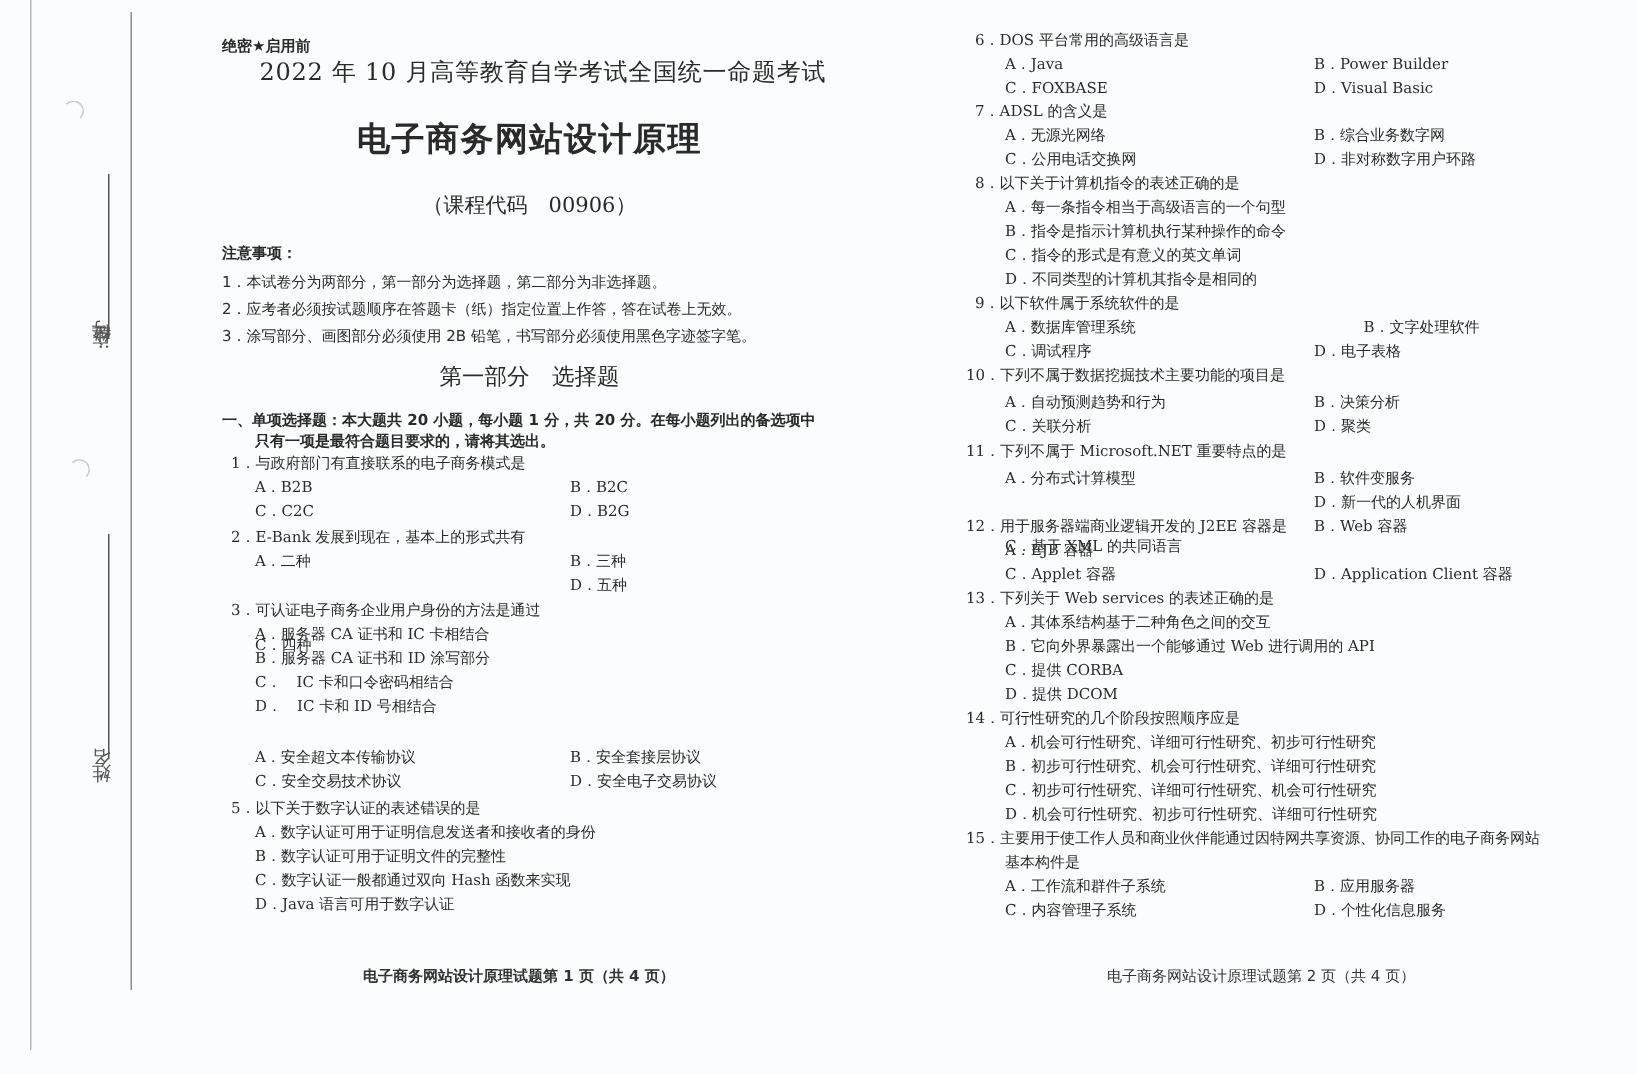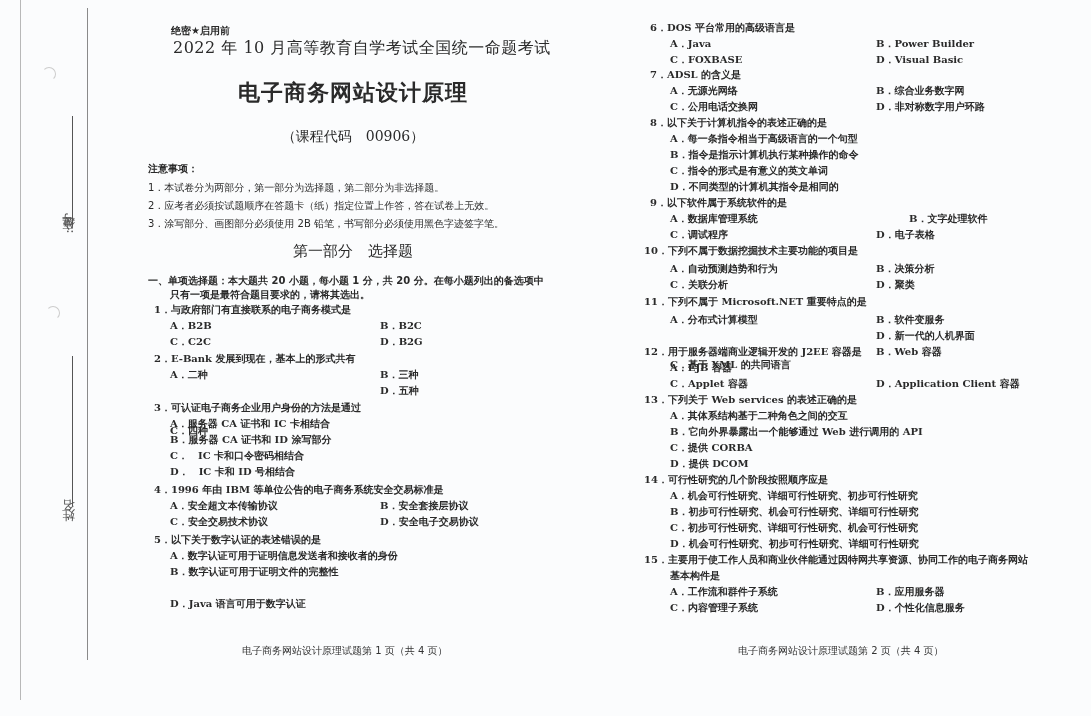--- a/index.html
+++ b/index.html
@@ -15,30 +15,30 @@
     font-size:13px; color:#555; letter-spacing:3px;
   }
   .blank-line { position:absolute; left:72px; width:1px; background:#555; }
   .hole {
     position:absolute; width:12px; height:12px; border:1px solid #ccc; border-radius:50%;
     border-bottom-color:transparent; border-left-color:transparent;
   }
   .page { position:absolute; top:0; }
   #page1 { left:148px; width:410px; }
   #page2 { left:644px; width:410px; }
-  .secret { position:absolute; left:0; top:24px; font-size:10px; font-weight:bold; font-family:"DejaVu Sans","Liberation Sans",sans-serif;margin-left:23px; }
+  .secret { position:absolute; left:0; top:24px; font-size:10px; font-weight:bold; font-family:"DejaVu Sans","Liberation Sans",sans-serif; }
   .exam-title { position:absolute; left:25px; top:38px; font-size:16px; letter-spacing:0.5px; }
   .subject { position:absolute; left:0; width:410px; top:78px; text-align:center; font-size:22px; font-weight:bold; letter-spacing:1px; font-family:"DejaVu Sans","Liberation Sans",sans-serif; }
   .code { position:absolute; left:0; width:410px; top:128px; text-align:center; font-size:14px; }
   .notes-head { position:absolute; left:0; top:162px; font-size:10px; font-weight:bold; font-family:"DejaVu Sans","Liberation Sans",sans-serif; }
   .note { position:absolute; left:0; font-size:10px; font-family:"DejaVu Sans","Liberation Sans",sans-serif; }
   .part-title { position:absolute; left:0; width:410px; top:242px; text-align:center; font-size:15px; font-family:"DejaVu Sans","Liberation Sans",sans-serif; word-spacing:8px; }
   .instr { position:absolute; left:0; top:274px; width:420px; font-size:10px; font-weight:bold; line-height:14px; font-family:"DejaVu Sans","Liberation Sans",sans-serif; }
   .instr .l2 { padding-left:22px; display:block; }
-  .q { position:absolute; font-size:10px; line-height:16px; white-space:nowrap;font-weight:bold; }
+  .q { position:absolute; font-size:10px; line-height:16px; white-space:nowrap; }
   .stem { display:block; }
   .opt { position:absolute; white-space:nowrap; }
   .footer { position:absolute; top:644px; font-size:10px; font-family:"DejaVu Sans","Liberation Sans",sans-serif; color:#333; }
 </style>
 </head>
 <body>
 
 <div class="vline" style="left:20px; top:0; height:700px; background:#b8b8b8;"></div>
 <div class="vline" style="left:87px; top:8px; height:652px;"></div>
 <div class="hole" style="left:42px; top:67px;"></div>
@@ -81,35 +81,35 @@
 
   <div class="q" style="left:6px; top:400px; width:400px; height:82px;">
     <span class="stem">3．可认证电子商务企业用户身份的方法是通过</span>
     <span class="opt" style="left:16px; top:16px;">A．服务器 CA 证书和 IC 卡相结合</span>
     <span class="opt" style="left:16px; top:32px;">B．服务器 CA 证书和 ID 涂写部分</span>
     <span class="opt" style="left:16px; top:48px;">C．　IC 卡和口令密码相结合</span>
     <span class="opt" style="left:16px; top:64px;">D．　IC 卡和 ID 号相结合</span>
   </div>
 
   <div class="q" style="left:6px; top:482px; width:400px; height:50px;">
-    <span class="stem">4．1996 年由 IBM 等单位公告的电子商务系统安全交易标准是</span>
     <span class="opt" style="left:16px; top:16px;">A．安全超文本传输协议</span>
     <span class="opt" style="left:226px; top:16px;">B．安全套接层协议</span>
     <span class="opt" style="left:16px; top:32px;">C．安全交易技术协议</span>
     <span class="opt" style="left:226px; top:32px;">D．安全电子交易协议</span>
   </div>
 
   <div class="q" style="left:6px; top:532px; width:400px; height:82px;">
     <span class="stem">5．以下关于数字认证的表述错误的是</span>
     <span class="opt" style="left:16px; top:16px;">A．数字认证可用于证明信息发送者和接收者的身份</span>
     <span class="opt" style="left:16px; top:32px;">B．数字认证可用于证明文件的完整性</span>
+    <span class="opt" style="left:16px; top:48px;">C．数字认证一般都通过双向 Hash 函数来实现</span>
     <span class="opt" style="left:16px; top:64px;">D．Java 语言可用于数字认证</span>
   </div>
 
-  <div class="footer" style="left:94px;">电子商务网站设计原理试题第 1 页（共 4 页）</div>
+  <div class="footer" style="left:94px;font-weight:bold;">电子商务网站设计原理试题第 1 页（共 4 页）</div>
 </div>
 
 <div class="page" id="page2">
 
   <div class="q" style="left:6px; top:20px; width:400px; height:50px;">
     <span class="stem">6．DOS 平台常用的高级语言是</span>
     <span class="opt" style="left:20px; top:16px;">A．Java</span>
     <span class="opt" style="left:226px; top:16px;">B．Power Builder</span>
     <span class="opt" style="left:20px; top:32px;">C．FOXBASE</span>
     <span class="opt" style="left:226px; top:32px;">D．Visual Basic</span>

